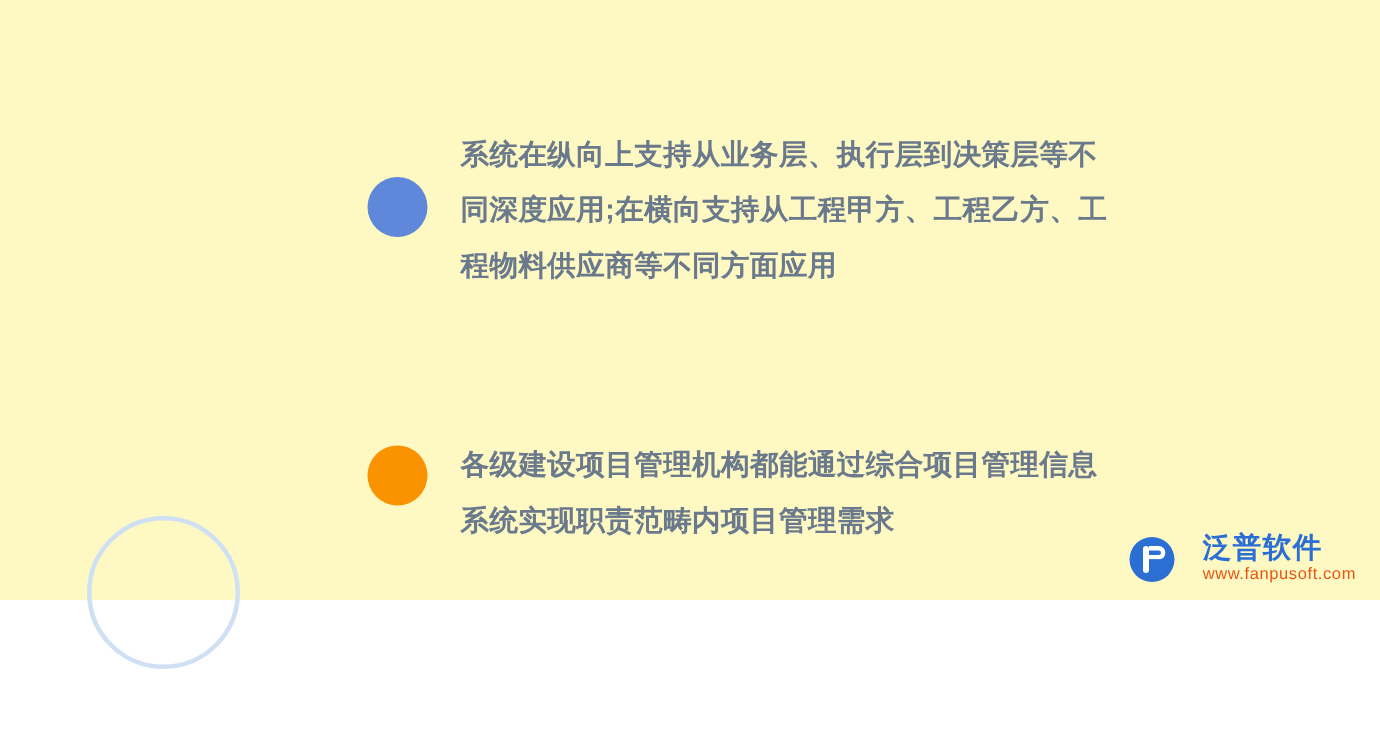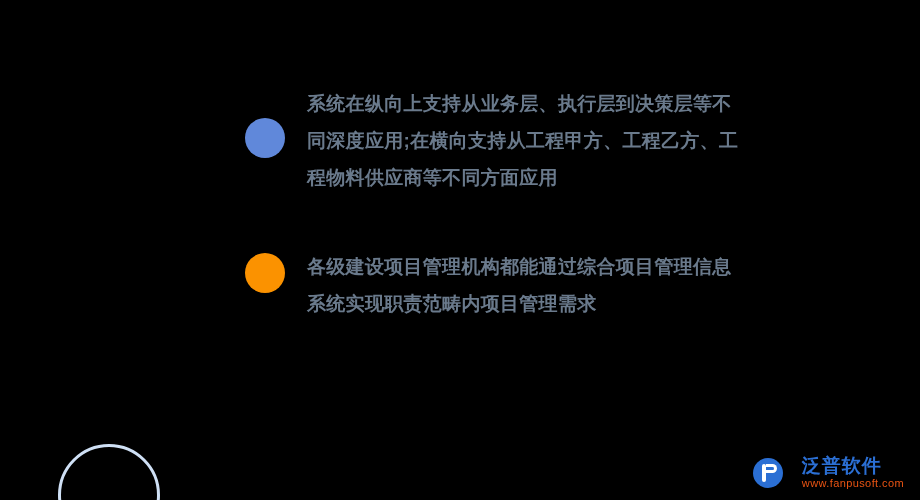--- a/index.html
+++ b/index.html
@@ -10,37 +10,37 @@
     width: 920px;
     height: 500px;
     background: #ffffff;
     font-family: "Liberation Sans", sans-serif;
     overflow: hidden;
     position: relative;
   }
   .slide {
     position: relative;
     width: 920px;
-    height: 500px;
-    background: #000000;
+    height: 400px;
+    background: #fef9c3;
     box-sizing: border-box;
   }
   .bullet-list {
     position: absolute;
     left: 245px;
     top: 85px;
     width: 500px;
   }
   .bullet-row {
     display: flex;
     align-items: flex-start;
   }
   .bullet-row.r0 { margin-top: 0px; }
   .bullet-row.r1 { margin-top: 42px; }
-  .bullet-row.r2 { margin-top: 52px; }
+  .bullet-row.r2 { margin-top: 96px; }
   .dot {
     flex: 0 0 auto;
     width: 40px;
     height: 40px;
     border-radius: 50%;
     margin-right: 22px;
   }
   .dot.d0 { background: #6088da; margin-top: 33px; }
   .dot.d1 { background: #68c0ee; margin-top: 5px; }
   .dot.d2 { background: #fb9200; margin-top: 5px; }

